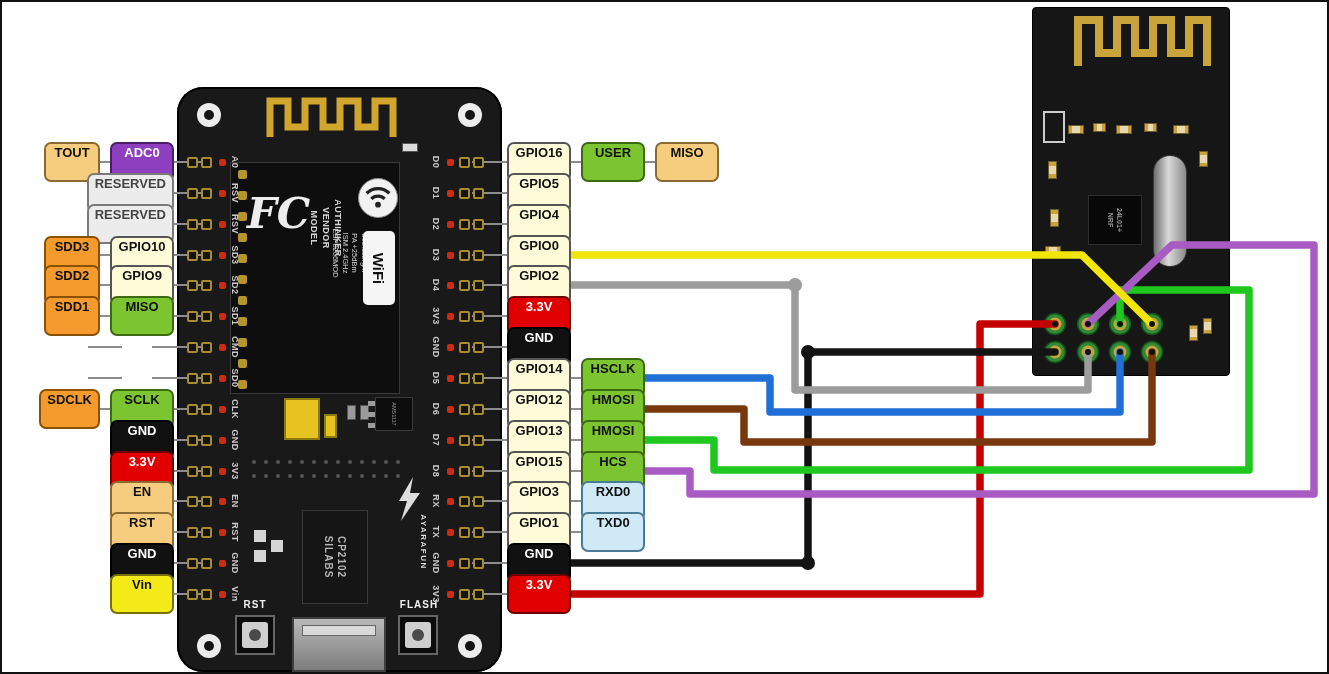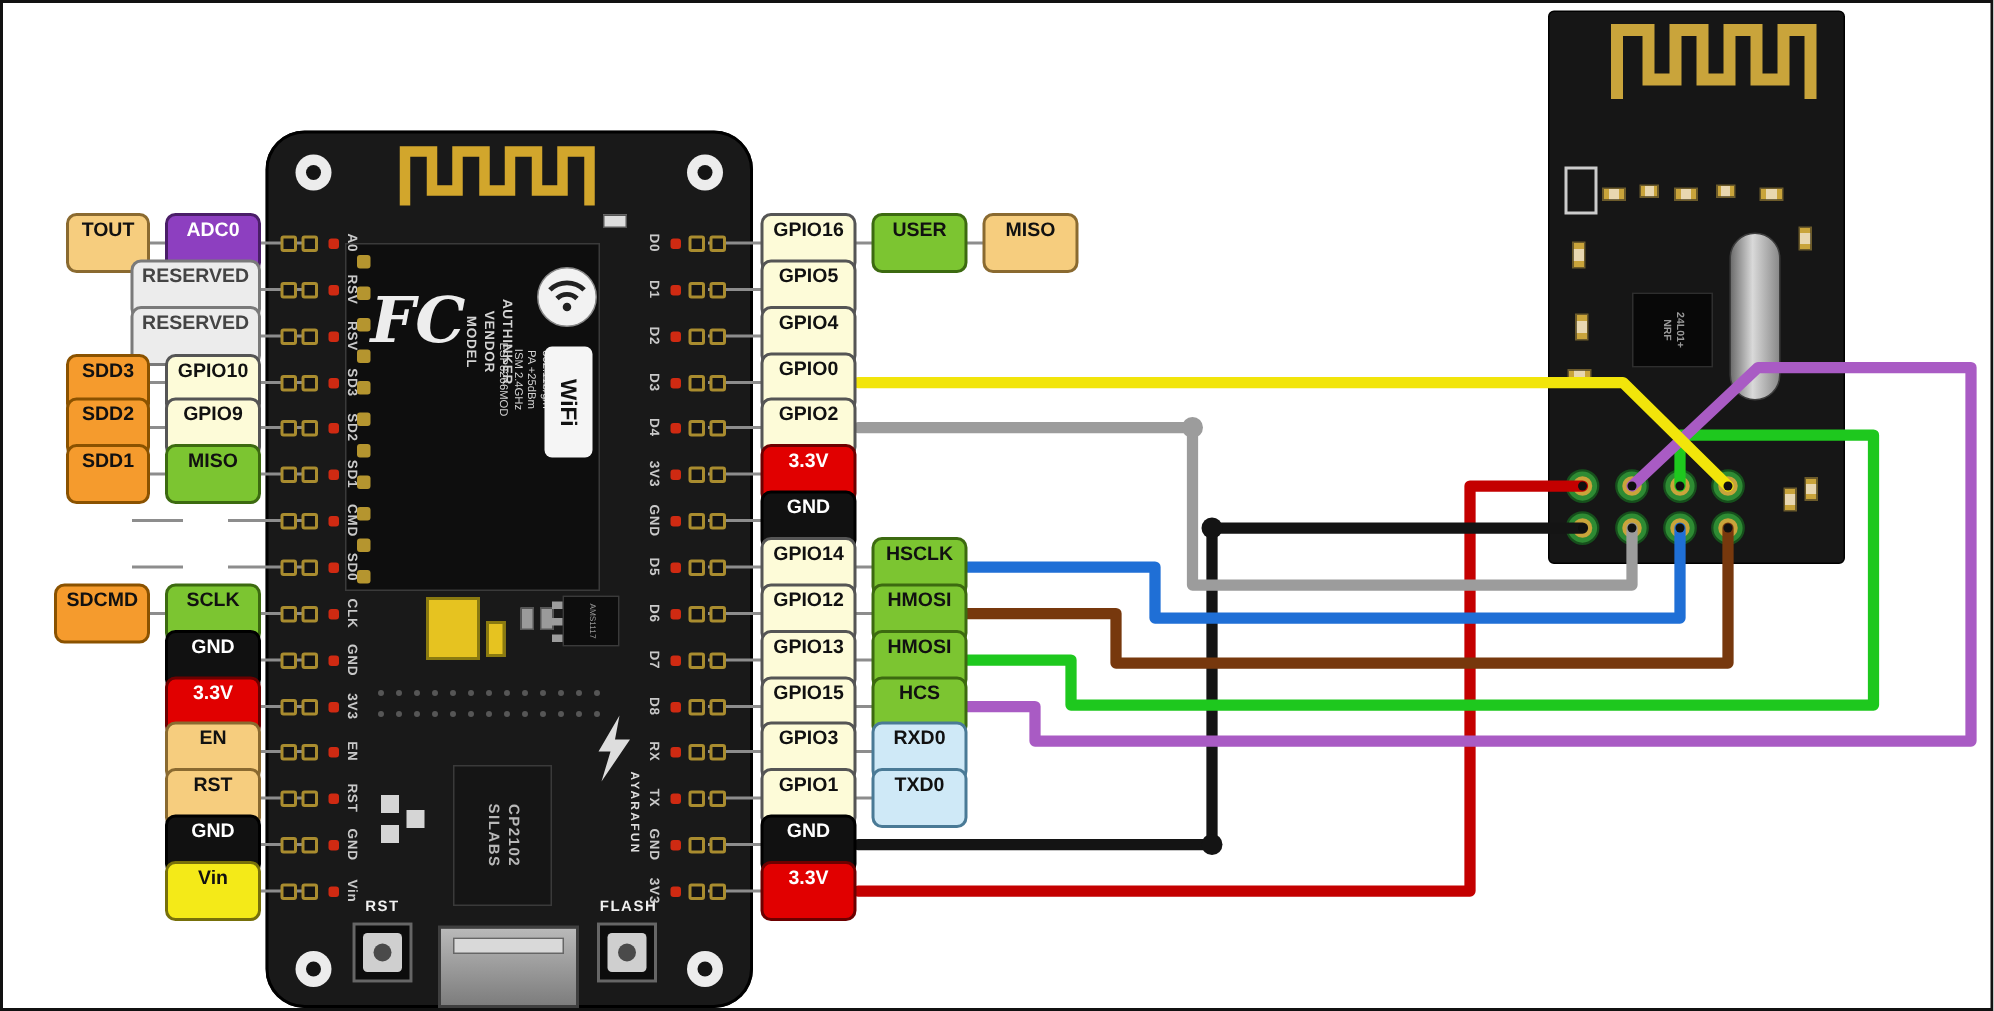--- a/index.html
+++ b/index.html
@@ -267,21 +267,21 @@
       </div>
       <div class="pin-row left" style="top: 272px;">
         <div class="plabel s-orange outer">SDD2</div>
         <div class="plabel s-pale">GPIO9</div>
       </div>
       <div class="pin-row left" style="top: 303px;">
         <div class="plabel s-orange outer">SDD1</div>
         <div class="plabel s-green">MISO</div>
       </div>
       <div class="pin-row left" style="top: 396px;">
-        <div class="plabel s-orange outer">SDCMD</div>
+        <div class="plabel s-orange outer">SDCLK</div>
         <div class="plabel s-green">SCLK</div>
       </div>
       <div class="pin-row left" style="top: 427px;">
         <div class="plabel s-black">GND</div>
       </div>
       <div class="pin-row left" style="top: 458px;">
         <div class="plabel s-red">3.3V</div>
       </div>
       <div class="pin-row left" style="top: 488px;">
         <div class="plabel s-tan">EN</div>

